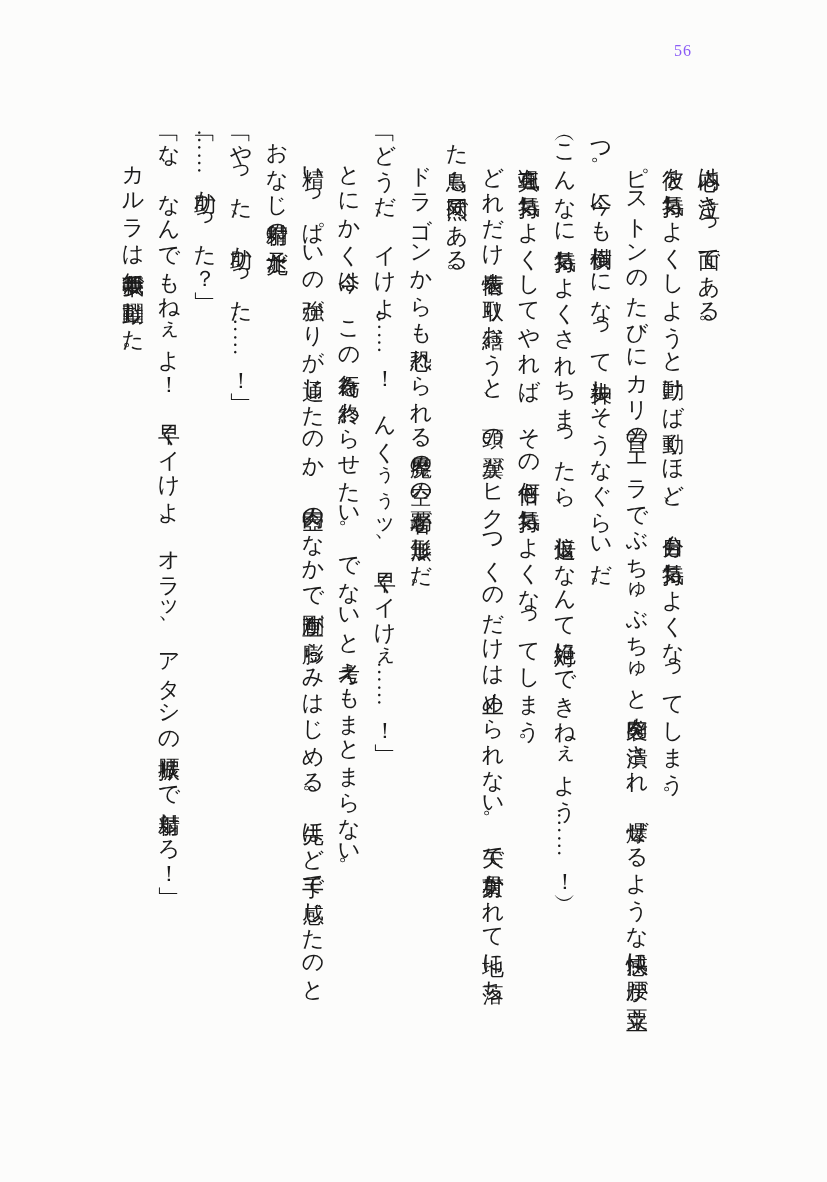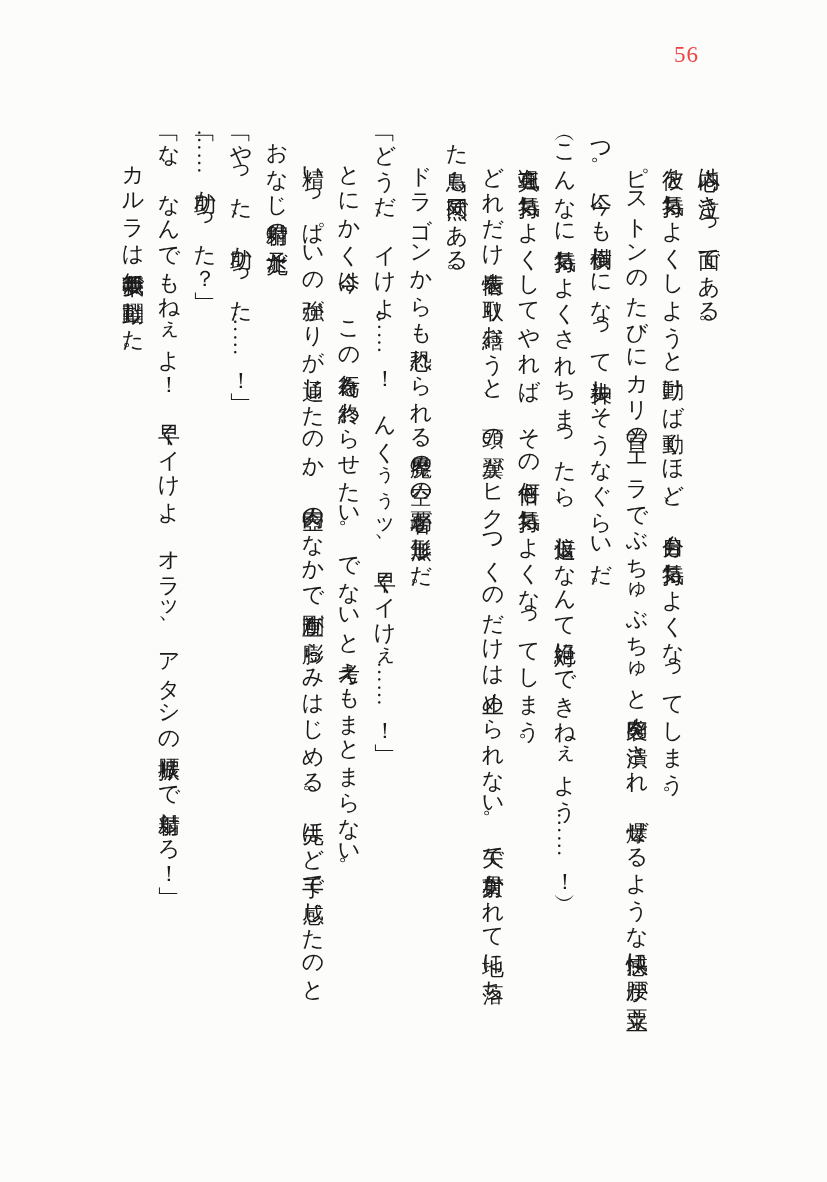--- a/index.html
+++ b/index.html
@@ -12,23 +12,23 @@
     background: #fcfcfb;
     color: #1b1b1b;
     font-family: "Liberation Serif", "DejaVu Serif", serif;
     position: relative;
     overflow: hidden;
   }
   .page-number {
     position: absolute;
     top: 42px;
     left: 674px;
-    font-size: 23px;
+    font-size: 16px;
     letter-spacing: 1px;
-    color: #ef4444;
+    color: #8b5cf6;
   }
   .text-block {
     position: absolute;
     top: 128px;
     right: 100px;
     width: 624px;
     height: 880px;
     writing-mode: vertical-rl;
     text-orientation: mixed;
     font-size: 22px;

